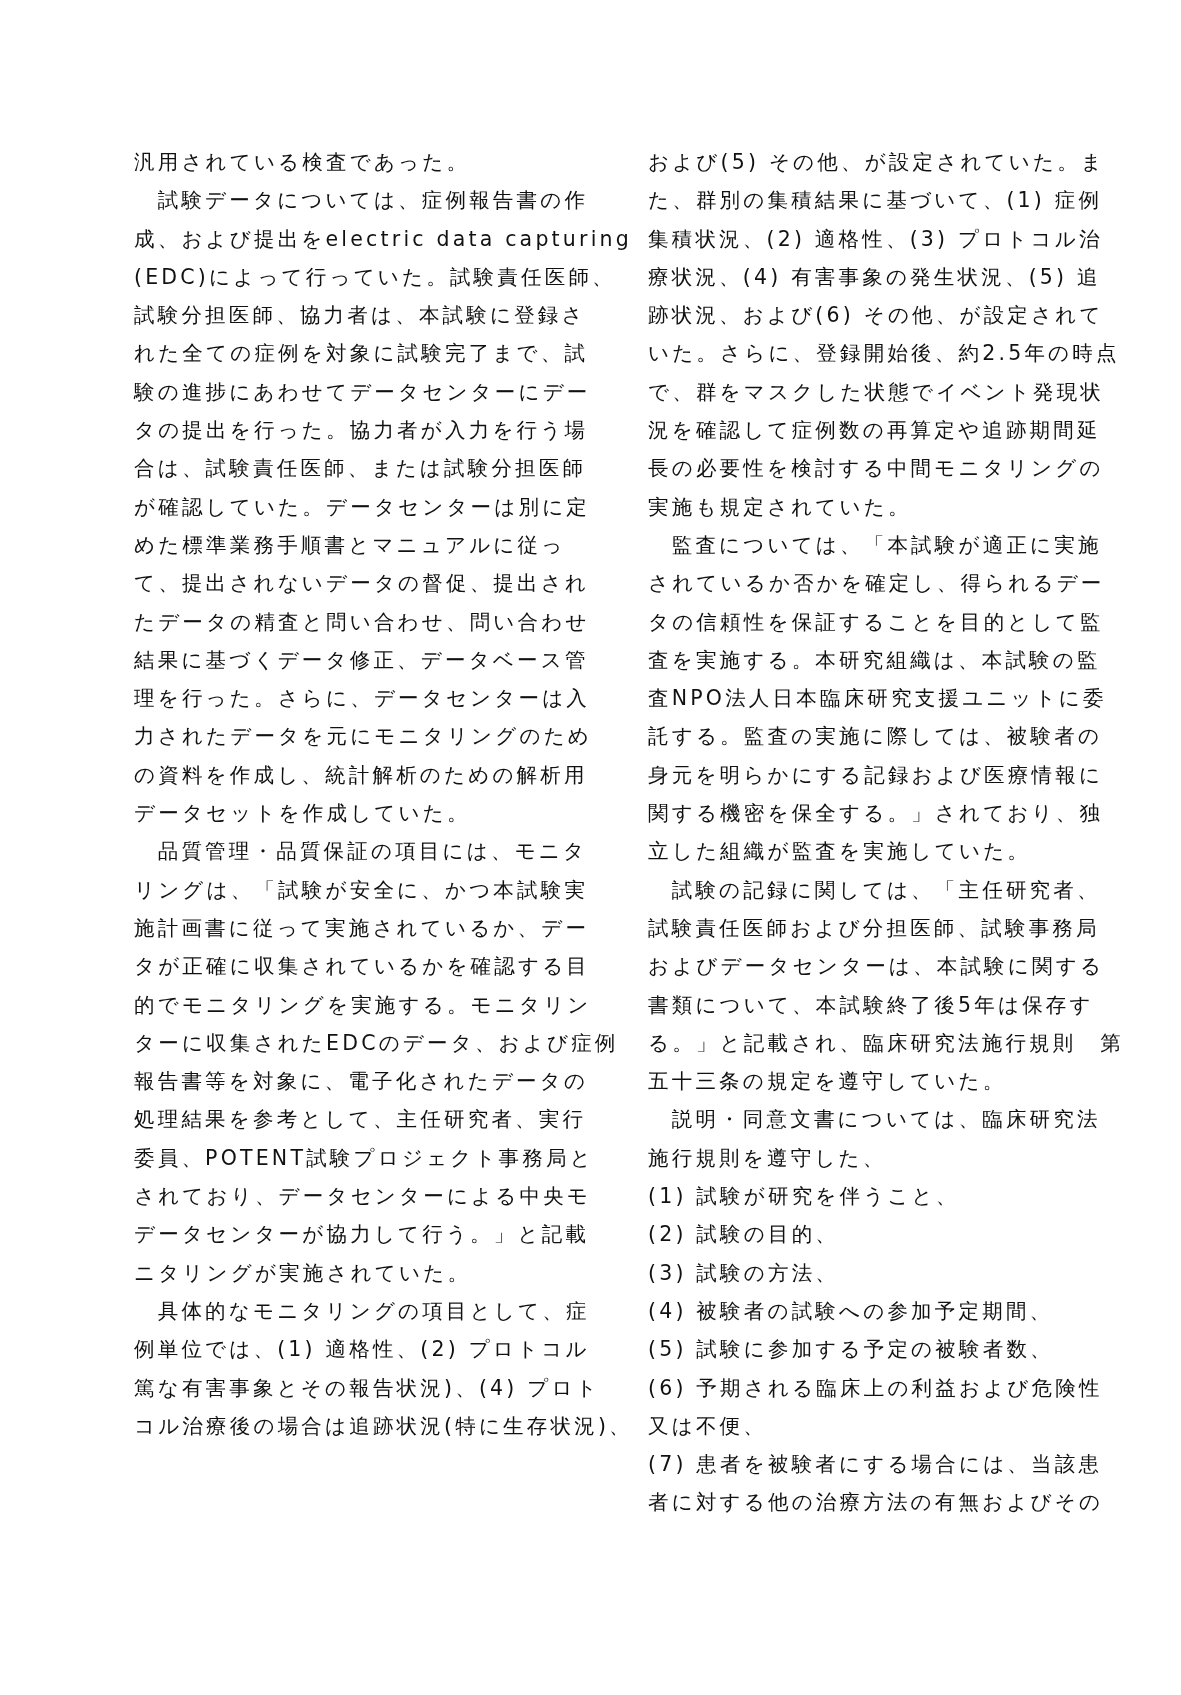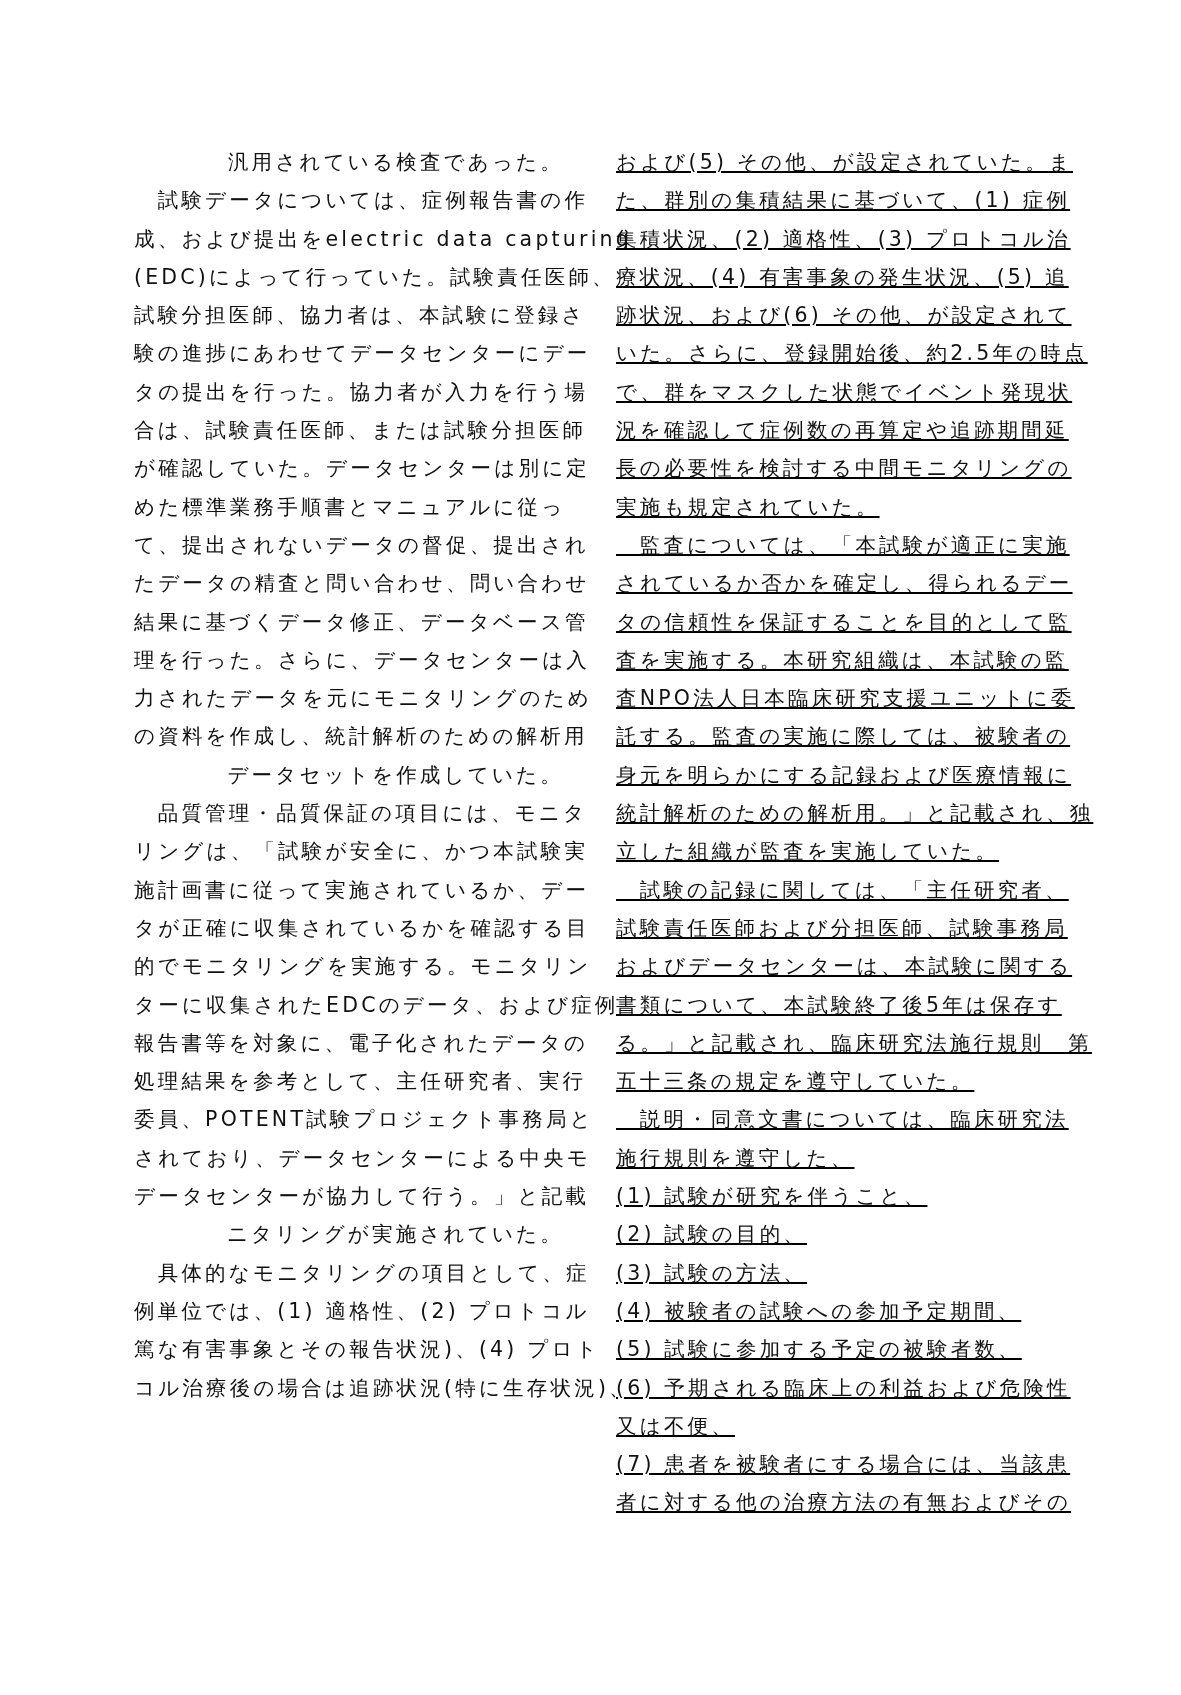--- a/index.html
+++ b/index.html
@@ -1,20 +1,20 @@
 <!DOCTYPE html>
 <html><head>
 <meta charset="utf-8">
 <style>
   html, body { margin: 0; padding: 0; background: #ffffff; }
   body { width: 1181px; height: 1695px; position: relative; overflow: hidden; }
   .page { position: absolute; left: 0; top: 0; width: 1181px; height: 1695px; background: #fff; }
   .column { position: absolute; top: 143px; width: 430px; }
-  .col-left { left: 134px; text-align: right; }
-  .col-right { left: 616px; text-decoration: underline; }
+  .col-left { left: 134px; }
+  .col-right { left: 648px; }
   .line {
     height: 38.3px;
     line-height: 38.3px;
     font-family: "DejaVu Sans", sans-serif;
     font-size: 20.5px;
     color: #111111;
     white-space: nowrap;
     letter-spacing: 3.2px;
     overflow: visible;
   }
@@ -22,20 +22,21 @@
 </head>
 <body>
 
 <div class="page">
   <div class="column col-left" id="col-left">
       <div class="line">汎用されている検査であった。</div>
       <div class="line">　試験データについては、症例報告書の作</div>
       <div class="line">成、および提出をelectric data capturing</div>
       <div class="line">(EDC)によって行っていた。試験責任医師、</div>
       <div class="line">試験分担医師、協力者は、本試験に登録さ</div>
+      <div class="line">れた全ての症例を対象に試験完了まで、試</div>
       <div class="line">験の進捗にあわせてデータセンターにデー</div>
       <div class="line">タの提出を行った。協力者が入力を行う場</div>
       <div class="line">合は、試験責任医師、または試験分担医師</div>
       <div class="line">が確認していた。データセンターは別に定</div>
       <div class="line">めた標準業務手順書とマニュアルに従っ</div>
       <div class="line">て、提出されないデータの督促、提出され</div>
       <div class="line">たデータの精査と問い合わせ、問い合わせ</div>
       <div class="line">結果に基づくデータ修正、データベース管</div>
       <div class="line">理を行った。さらに、データセンターは入</div>
       <div class="line">力されたデータを元にモニタリングのため</div>
@@ -69,21 +70,21 @@
       <div class="line">況を確認して症例数の再算定や追跡期間延</div>
       <div class="line">長の必要性を検討する中間モニタリングの</div>
       <div class="line">実施も規定されていた。</div>
       <div class="line">　監査については、「本試験が適正に実施</div>
       <div class="line">されているか否かを確定し、得られるデー</div>
       <div class="line">タの信頼性を保証することを目的として監</div>
       <div class="line">査を実施する。本研究組織は、本試験の監</div>
       <div class="line">査NPO法人日本臨床研究支援ユニットに委</div>
       <div class="line">託する。監査の実施に際しては、被験者の</div>
       <div class="line">身元を明らかにする記録および医療情報に</div>
-      <div class="line">統計解析のための解析用。」と記載され、独</div>
+      <div class="line">関する機密を保全する。」されており、独</div>
       <div class="line">立した組織が監査を実施していた。</div>
       <div class="line">　試験の記録に関しては、「主任研究者、</div>
       <div class="line">試験責任医師および分担医師、試験事務局</div>
       <div class="line">およびデータセンターは、本試験に関する</div>
       <div class="line">書類について、本試験終了後5年は保存す</div>
       <div class="line">る。」と記載され、臨床研究法施行規則　第</div>
       <div class="line">五十三条の規定を遵守していた。</div>
       <div class="line">　説明・同意文書については、臨床研究法</div>
       <div class="line">施行規則を遵守した、</div>
       <div class="line">(1) 試験が研究を伴うこと、</div>

